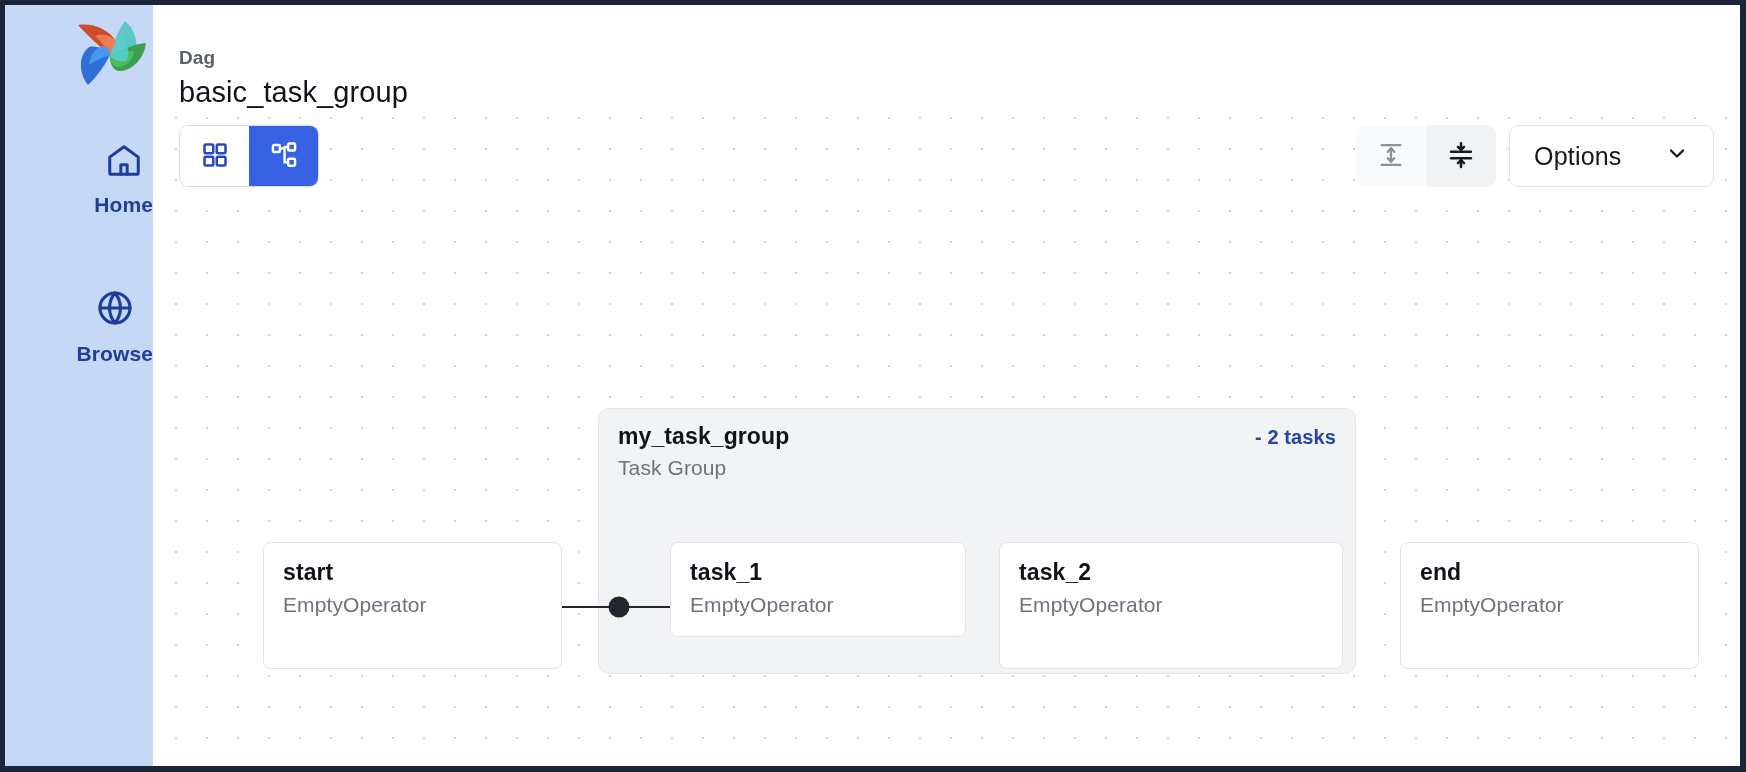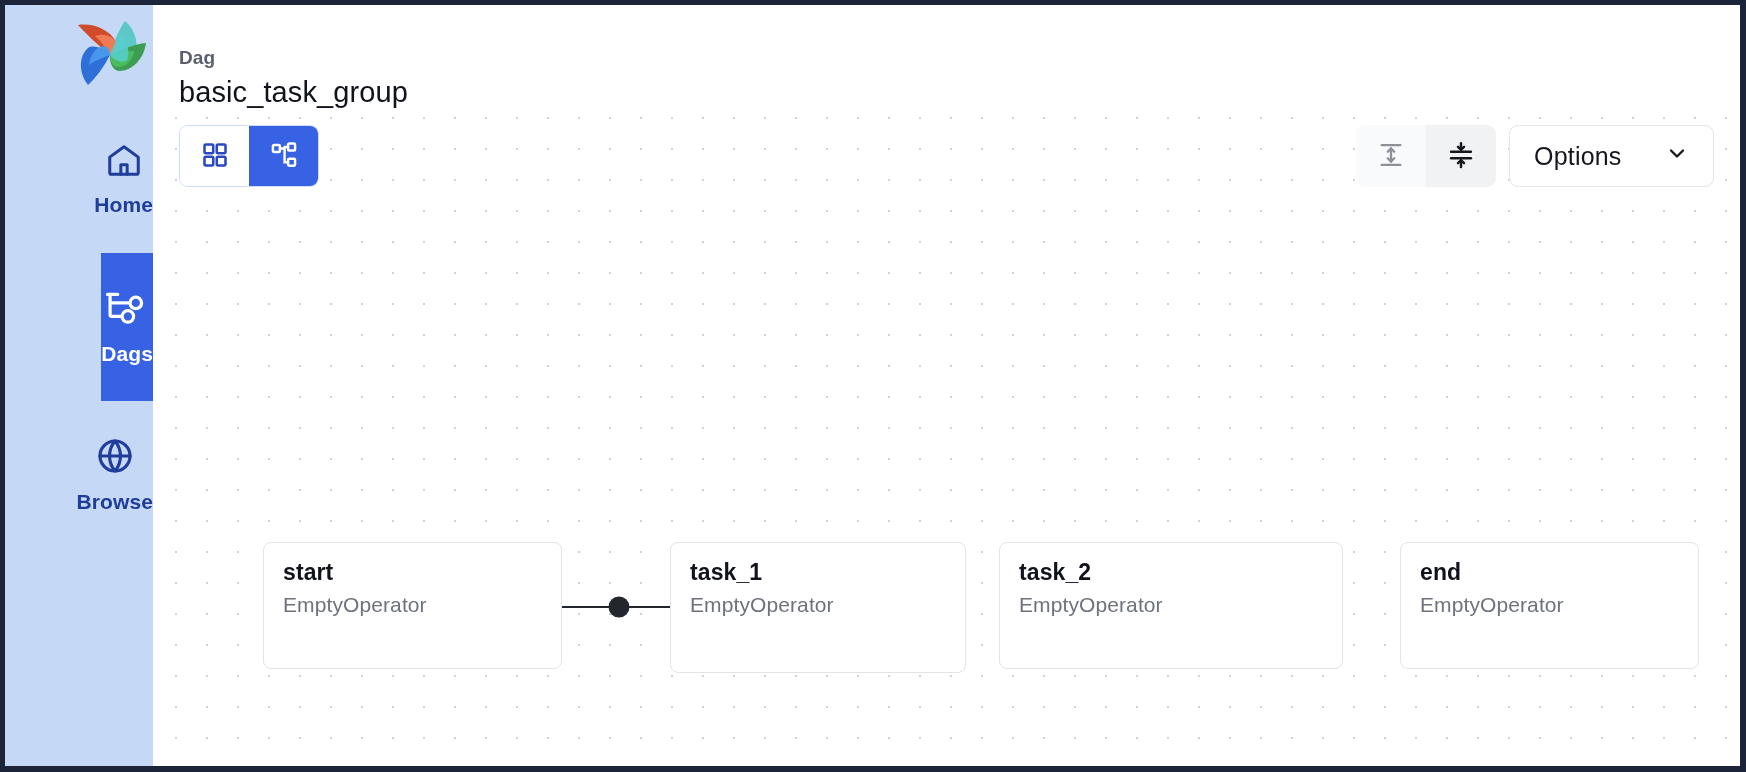--- a/index.html
+++ b/index.html
@@ -295,32 +295,20 @@
     <div class="nav-item">
       <span class="nav-icon">
         <svg width="40" height="38" viewBox="0 0 24 24" fill="none" stroke="currentColor" stroke-width="1.9" stroke-linecap="round" stroke-linejoin="round">
           <path d="M3 10.2 L12 3.6 L21 10.2 V20 a1 1 0 0 1 -1 1 H4 a1 1 0 0 1 -1 -1 Z"></path>
           <path d="M10 21 v-6 h4 v6"></path>
         </svg>
       </span>
       <span class="nav-label">Home</span>
     </div>
 
-    <div class="nav-item active">
-      <span class="nav-icon">
-        <svg width="44" height="40" viewBox="0 0 26 22" fill="none" stroke="currentColor" stroke-width="1.9" stroke-linecap="round" stroke-linejoin="round">
-          <path d="M3 3 v12 a1 1 0 0 0 1 1 h5"></path>
-          <path d="M1.5 3 h6"></path>
-          <path d="M4 8 h10"></path>
-          <circle cx="18.2" cy="8" r="3.4"></circle>
-          <circle cx="13.5" cy="16" r="3.4"></circle>
-        </svg>
-      </span>
-      <span class="nav-label">Dags</span>
-    </div>
 
 
     <div class="nav-item">
       <span class="nav-icon">
         <svg width="40" height="40" viewBox="0 0 24 24" fill="none" stroke="currentColor" stroke-width="1.9" stroke-linecap="round" stroke-linejoin="round">
           <circle cx="12" cy="12" r="9"></circle>
           <path d="M3 12 h18"></path>
           <path d="M12 3 a14 14 0 0 1 0 18 a14 14 0 0 1 0 -18"></path>
         </svg>
       </span>
@@ -339,27 +327,32 @@
         <circle cx="466" cy="492" r="10.5" fill="#23262d"></circle>
 
         <line x1="950" y1="492" x2="1000" y2="492" stroke="#23262d" stroke-width="2.1"></line>
 
         <line x1="1300" y1="492" x2="1402" y2="492" stroke="#23262d" stroke-width="2.1"></line>
         <circle cx="1332" cy="492" r="10.5" fill="#23262d"></circle>
       </svg>
 
       <div id="graph">
 
+        <div id="task-group" style="left:445px; top:293px; width:758px; height:266px;">
+          <span id="tg-title">my_task_group</span>
+          <span id="tg-sub">Task Group</span>
+          <span id="tg-count">- 2 tasks</span>
+        </div>
 
         <div class="node" style="left:110px; top:427px; width:299px; height:127px;">
           <div class="node-title">start</div>
           <div class="node-sub">EmptyOperator</div>
         </div>
 
-        <div class="node" style="left:517px; top:427px; width:296px; height:131px;">
+        <div class="node" style="left:517px; top:427px; width:296px; height:95px;">
           <div class="node-title">task_1</div>
           <div class="node-sub">EmptyOperator</div>
         </div>
 
         <div class="node" style="left:846px; top:427px; width:344px; height:127px;">
           <div class="node-title">task_2</div>
           <div class="node-sub">EmptyOperator</div>
         </div>
 
         <div class="node" style="left:1247px; top:427px; width:299px; height:127px;">

